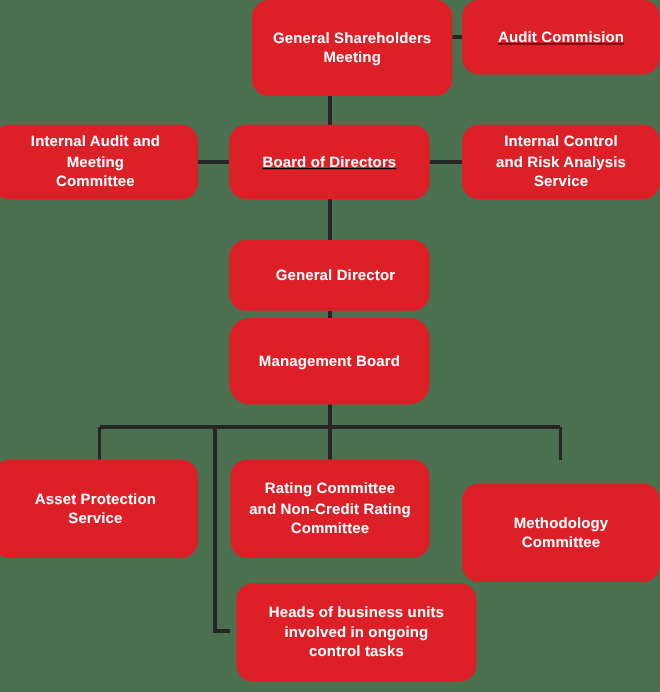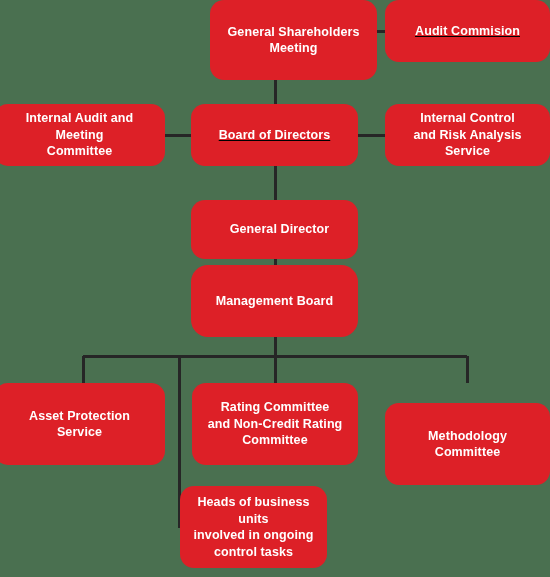--- a/index.html
+++ b/index.html
@@ -55,21 +55,21 @@
   .n-board          { left: 191px; top: 104px; width: 167px; height: 62px; text-decoration: underline; }
   .n-risk-service   { left: 385px; top: 104px; width: 165px; height: 62px; }
   
   .n-general-director { left: 191px; top: 200px; width: 167px; height: 59px; padding-left: 20px; }
   .n-management-board { left: 191px; top: 265px; width: 167px; height: 72px; border-radius: 17px; }
   
   .n-asset-protection { left: -6px; top: 383px; width: 171px; height: 82px; }
   .n-rating-committee { left: 192px; top: 383px; width: 166px; height: 82px; }
   .n-methodology      { left: 385px; top: 383px; width: 165px; height: 82px; margin-top: 20px; }
   
-  .n-heads-business   { left: 180px; top: 486px; width: 147px; height: 82px; }
+  .n-heads-business   { left: 197px; top: 486px; width: 200px; height: 82px; }
 </style>
 </head>
 <body>
 
 <div id="chart">
 
   <svg id="connectors" viewBox="0 0 550 577" width="550" height="577">
     <g stroke="#262626" stroke-width="3" fill="none" shape-rendering="crispEdges">
 
       <line x1="358" y1="31" x2="385" y2="31"></line>

